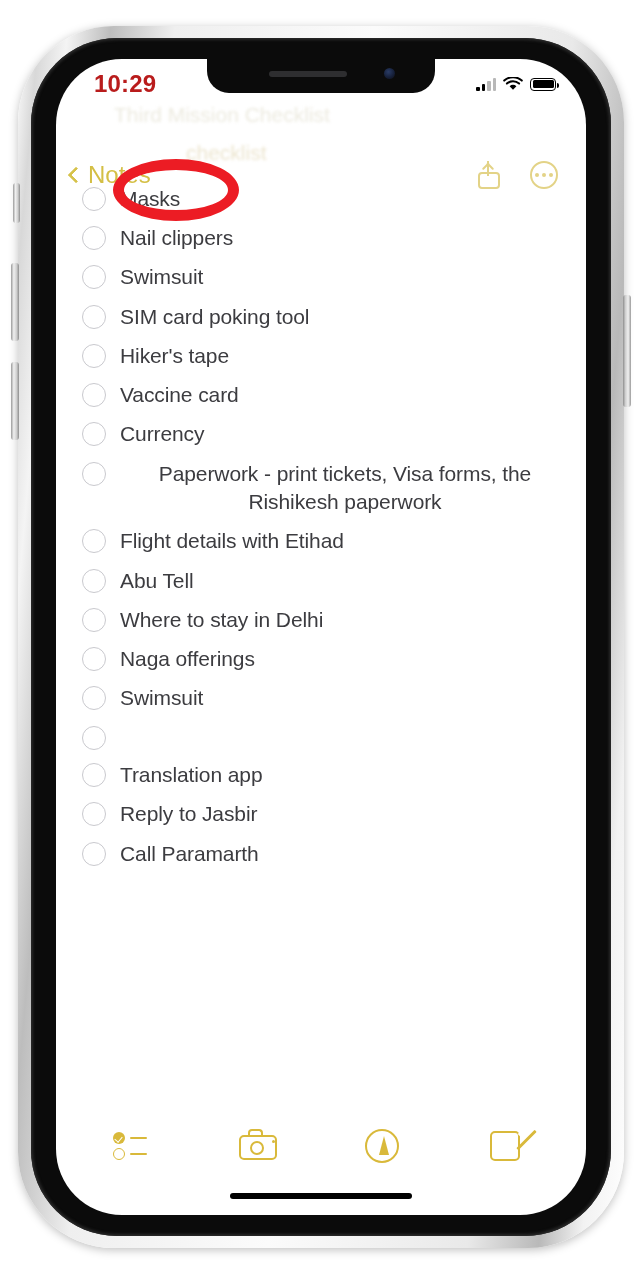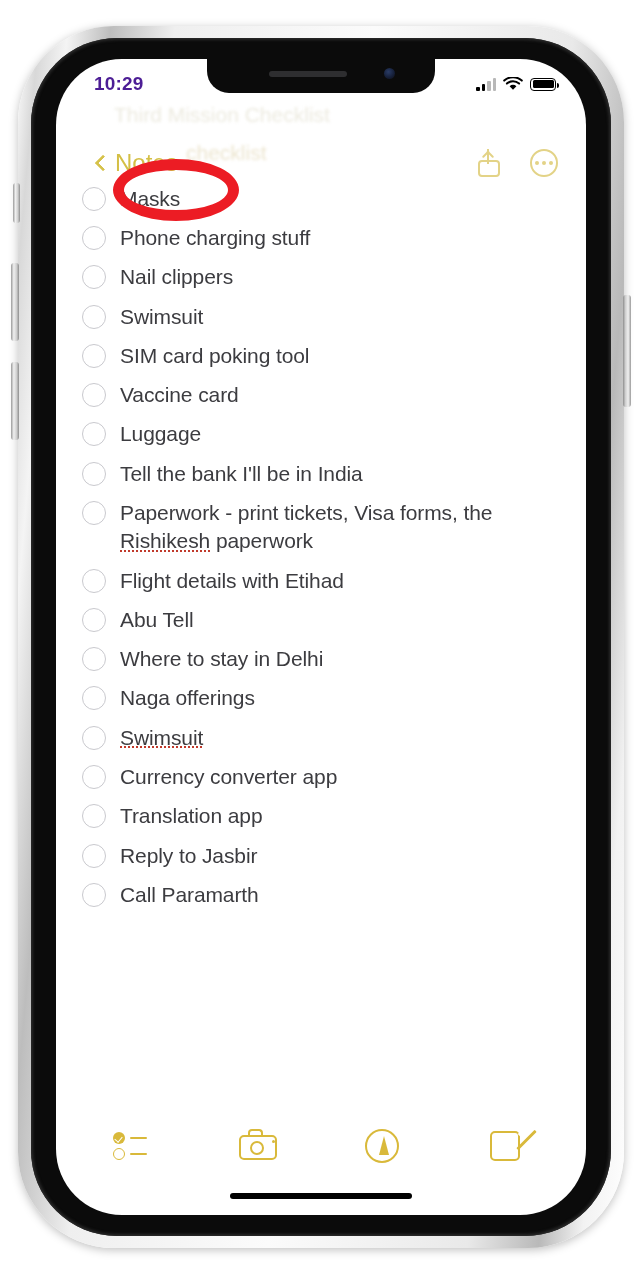--- a/index.html
+++ b/index.html
@@ -91,21 +91,21 @@
 
   
   .statusbar {
     position: absolute; top: 0; left: 0; right: 0;
     height: 44px;
     display: flex; align-items: center; justify-content: space-between;
     padding: 6px 30px 0 38px;
     z-index: 35;
   }
   .status-time {
-    font-size: 19px; font-weight: bold; color: #4c1d95;
+    font-size: 24px; font-weight: bold; color: #b91c1c;
     letter-spacing: 0.2px;
   }
   .status-right { display: flex; align-items: center; gap: 7px; }
   .sig { display: flex; align-items: flex-end; gap: 2px; height: 13px; }
   .sig i { display: block; width: 3.5px; background: #000; border-radius: 1px; }
   .sig i:nth-child(1) { height: 4px; }
   .sig i:nth-child(2) { height: 7px; }
   .sig i:nth-child(3) { height: 10px; background: #b8b8b8; }
   .sig i:nth-child(4) { height: 13px; background: #b8b8b8; }
   .battery {
@@ -129,24 +129,23 @@
     font-size: 21px;
     filter: blur(1.4px);
     white-space: nowrap;
   }
   .ghost-1 { left: 58px; top: 0px; color:#eceadf; }
   .ghost-2 { left: 130px; top: 38px; color:#ece5cf; }
 
   
   .navbar {
     position: absolute; top: 78px; left: 0; right: 0; height: 52px;
-    display: flex; align-items: center; justify-content: space-between;
+    display: flex; align-items: flex-end; justify-content: space-between;
     padding: 0 28px 0 14px;
     z-index: 30;
-    margin-left: 27px;
   }
   .nav-back { display: flex; align-items: center; gap: 4px; cursor: pointer; }
   .chev {
     width: 12px; height: 12px;
     border-left: 3px solid #d6c24a; border-bottom: 3px solid #d6c24a;
     transform: rotate(45deg);
     border-radius: 1px;
     margin-right: 2px;
   }
   .nav-back-label { font-size: 24px; color: #d4bf45; }
@@ -175,20 +174,21 @@
     display: flex; align-items: center; justify-content: center; gap: 3px;
     cursor: pointer;
   }
   .icon-more i { width: 4px; height: 4px; border-radius: 50%; background: #e3d387; display: block; }
 
   
   .checklist {
     position: absolute; top: 120px; left: 0; right: 0; bottom: 96px;
     padding: 0 16px 0 26px;
     z-index: 20;
+    text-align: center;
   }
   .check-row {
     display: flex; align-items: flex-start;
     padding: 5.6px 0;
     cursor: pointer;
   }
   .checkbox {
     flex: 0 0 auto;
     width: 24px; height: 24px;
     border: 1.7px solid #c9c9ce;
@@ -196,21 +196,20 @@
     margin-top: 2px;
   }
   .check-text {
     margin-left: 14px;
     font-size: 21px;
     line-height: 1.34;
     color: #3c3c40;
     letter-spacing: -0.1px;
   }
   .spell {
-    text-decoration: underline;
     text-decoration-color: #c0392b;
     text-decoration-style: dotted;
     text-decoration-thickness: 2px;
     text-underline-offset: 2px;
   }
 
   
   .annot-oval {
     position: absolute;
     left: 57px; top: 100px;
@@ -372,45 +371,41 @@
       </div>
     </div>
 
     <div class="checklist" id="checklist">
         <div class="check-row">
           <div class="checkbox"></div>
           <div class="check-text">Masks</div>
         </div>
         <div class="check-row">
           <div class="checkbox"></div>
-          <div class="check-text">Phone charging stuff</div>
-        </div>
-        <div class="check-row">
-          <div class="checkbox"></div>
           <div class="check-text">Nail clippers</div>
         </div>
         <div class="check-row">
           <div class="checkbox"></div>
           <div class="check-text">Swimsuit</div>
         </div>
         <div class="check-row">
           <div class="checkbox"></div>
           <div class="check-text">SIM card poking tool</div>
         </div>
         <div class="check-row">
           <div class="checkbox"></div>
+          <div class="check-text">Hiker's tape</div>
+        </div>
+        <div class="check-row">
+          <div class="checkbox"></div>
           <div class="check-text">Vaccine card</div>
         </div>
         <div class="check-row">
           <div class="checkbox"></div>
-          <div class="check-text">Luggage</div>
-        </div>
-        <div class="check-row">
-          <div class="checkbox"></div>
-          <div class="check-text">Tell the bank I'll be in India</div>
+          <div class="check-text">Currency</div>
         </div>
         <div class="check-row">
           <div class="checkbox"></div>
           <div class="check-text">Paperwork - print tickets, Visa forms, the <span class="spell">Rishikesh</span> paperwork</div>
         </div>
         <div class="check-row">
           <div class="checkbox"></div>
           <div class="check-text">Flight details with Etihad</div>
         </div>
         <div class="check-row">
@@ -424,21 +419,20 @@
         <div class="check-row">
           <div class="checkbox"></div>
           <div class="check-text">Naga offerings</div>
         </div>
         <div class="check-row">
           <div class="checkbox"></div>
           <div class="check-text"><span class="spell">Swimsuit</span></div>
         </div>
         <div class="check-row">
           <div class="checkbox"></div>
-          <div class="check-text">Currency converter app</div>
         </div>
         <div class="check-row">
           <div class="checkbox"></div>
           <div class="check-text">Translation app</div>
         </div>
         <div class="check-row">
           <div class="checkbox"></div>
           <div class="check-text">Reply to Jasbir</div>
         </div>
         <div class="check-row">

